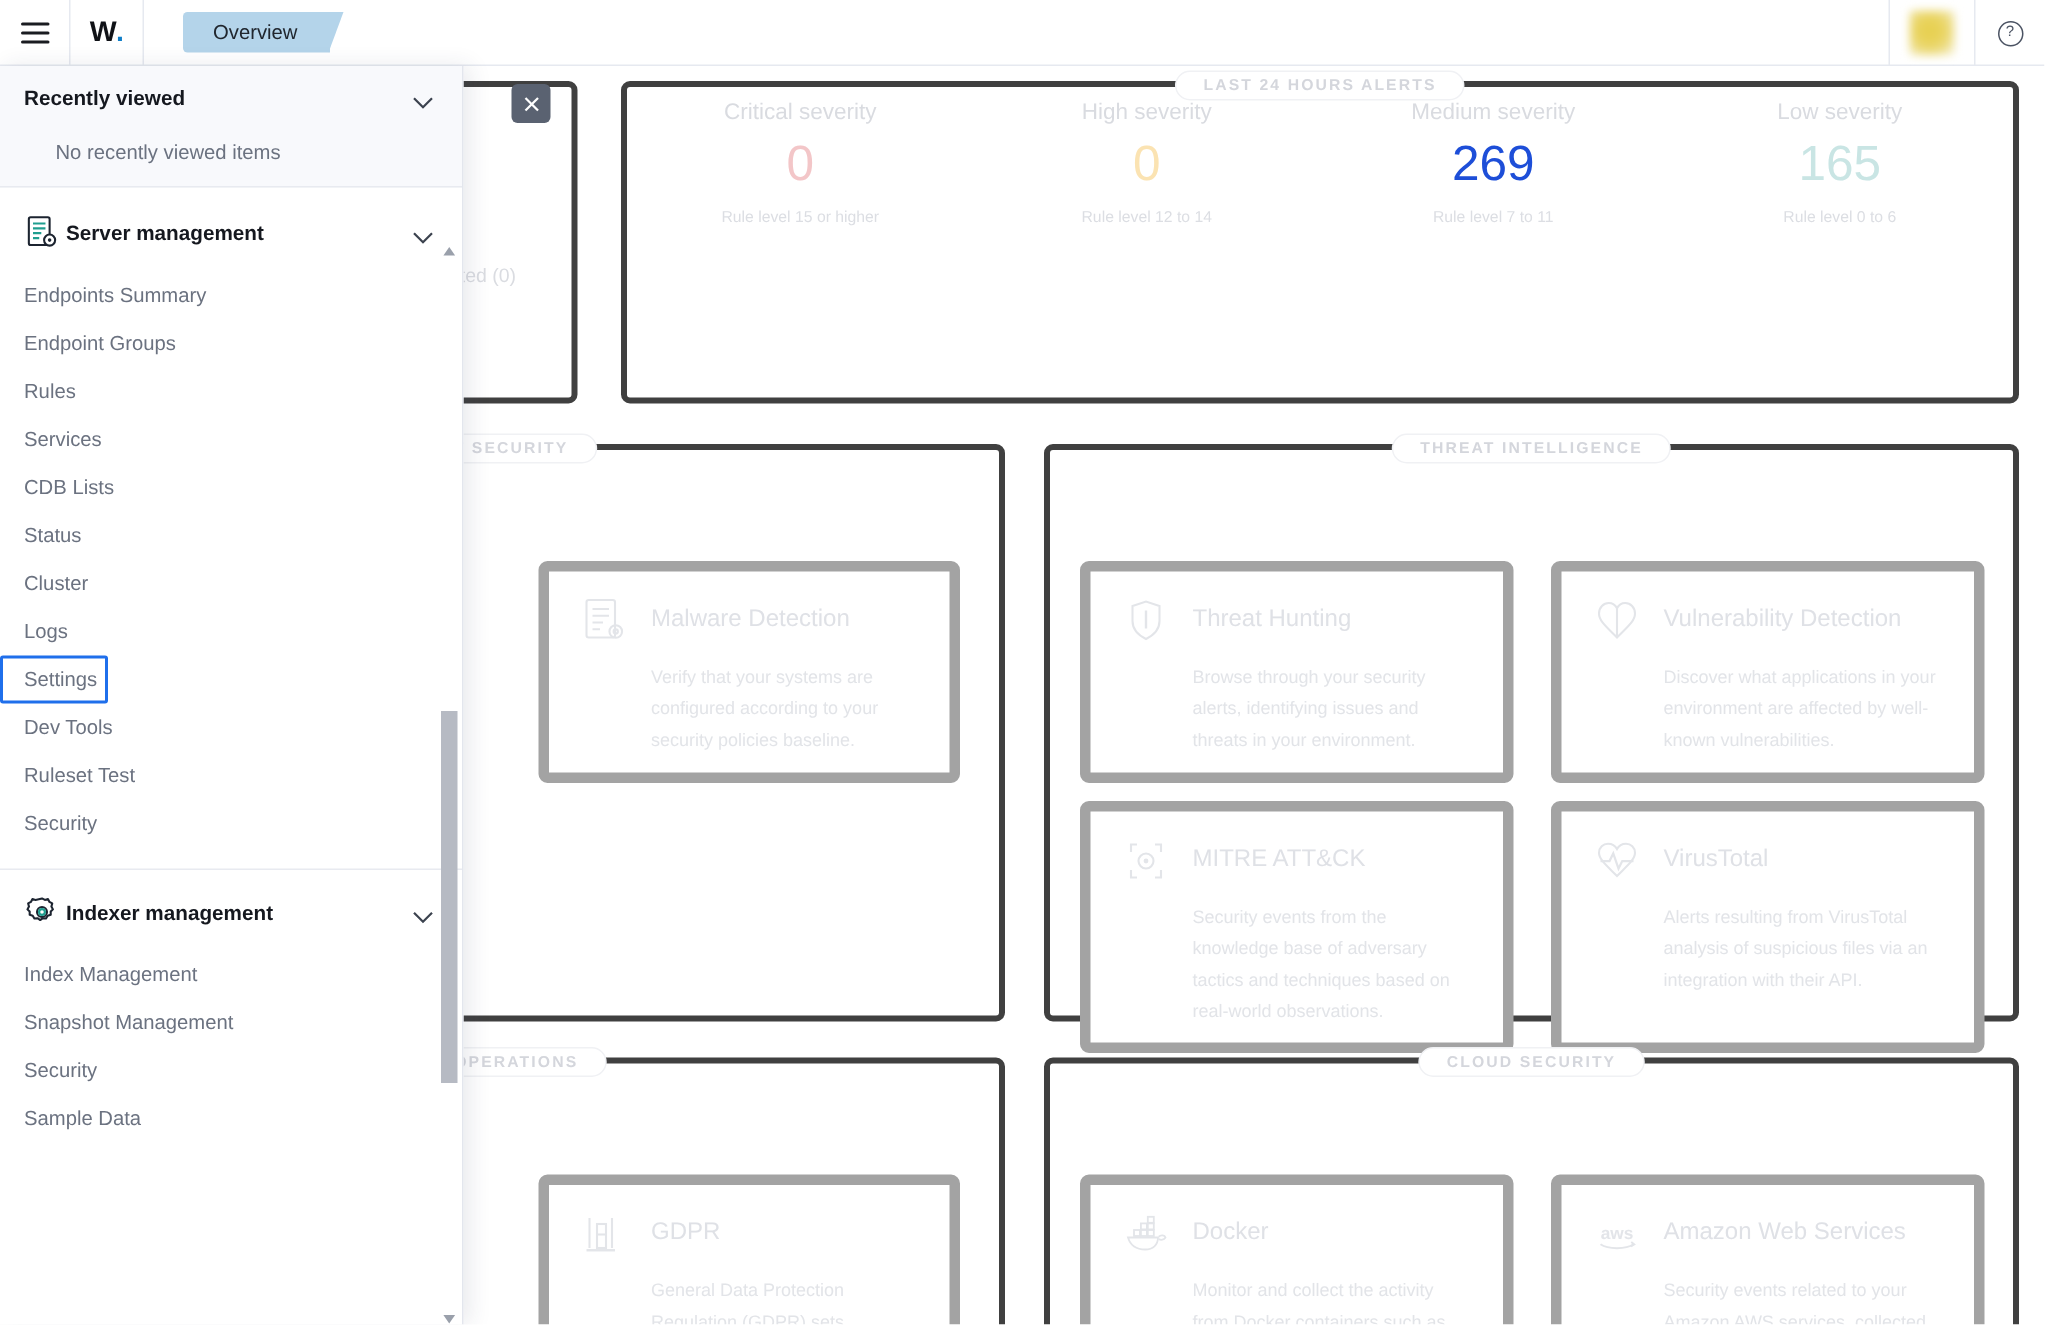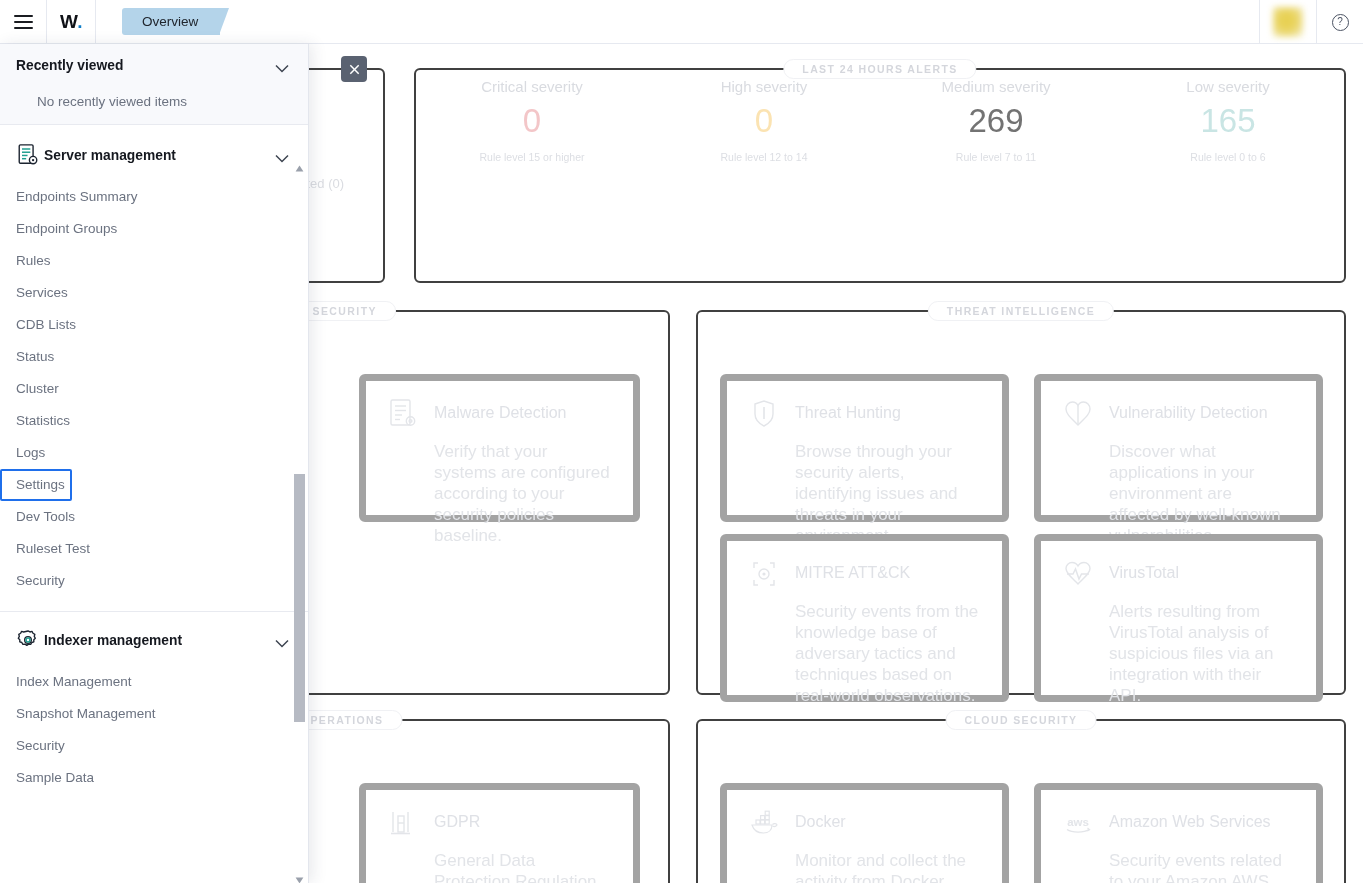--- a/index.html
+++ b/index.html
@@ -74,24 +74,23 @@
   .dashboard {
     position: absolute; top: 44px; left: 0; width: 1363px; height: 839px;
     background: #fff;
     overflow: hidden;
     z-index: 5;
   }
   .db-inner { position: relative; width: 1363px; height: 839px; padding: 0; }
 
   .panel {
     position: absolute;
-    border: 2px solid #404040;
+    border: 4px solid #404040;
     border-radius: 6px;
     background: #ffffff;
-    margin-top: 14px;
   }
   .panel-title {
     position: absolute;
     top: -11px; left: 50%; transform: translateX(-50%);
     background: #fff;
     border: 1px solid #f0f1f4;
     border-radius: 13px;
     padding: 3px 18px;
     font-size: 10.5px;
     letter-spacing: 1.4px;
@@ -114,21 +113,21 @@
     border-radius: 6px;
     background: #fff;
     padding: 18px 20px;
   }
   .card-head { display: flex; align-items: flex-start; gap: 14px; }
   .card-icon { width: 34px; height: 34px; flex: 0 0 34px; color: #e3e5e9; margin-top: -2px;}
   .card-icon svg { width: 100%; height: 100%; display:block; }
   .card-title { font-size: 16px; color: #dfe1e6; padding-top: 5px; }
   .card-desc {
     margin-top: 10px; margin-left: 48px;
-    font-size: 17px; line-height: 21px; color: #e2e4e8;
+    font-size: 12px; line-height: 21px; color: #e2e4e8;
     max-width: 218px;
   }
 
   
   .close-btn {
     position: absolute; left: 341px; top: 56px;
     width: 26px; height: 26px; border-radius: 4px;
     background: #5a6271;
     display: flex; align-items: center; justify-content: center;
     z-index: 60; cursor: pointer;
@@ -246,21 +245,21 @@
             <div class="kpi-value" style="color:#f3c6c8">0</div>
             <div class="kpi-sub">Rule level 15 or higher</div>
           </div>
           <div class="kpi">
             <div class="kpi-label">High severity</div>
             <div class="kpi-value" style="color:#fbe3b2">0</div>
             <div class="kpi-sub">Rule level 12 to 14</div>
           </div>
           <div class="kpi">
             <div class="kpi-label">Medium severity</div>
-            <div class="kpi-value" style="color:#737373">269</div>
+            <div class="kpi-value" style="color:#1d4ed8">269</div>
             <div class="kpi-sub">Rule level 7 to 11</div>
           </div>
           <div class="kpi">
             <div class="kpi-label">Low severity</div>
             <div class="kpi-value" style="color:#c9e5e4">165</div>
             <div class="kpi-sub">Rule level 0 to 6</div>
           </div>
         </div>
       </div>
 
@@ -440,21 +439,20 @@
       </span>
     </div>
     <div style="padding-top:2px;">
       <div class="nav-item">Endpoints Summary</div>
       <div class="nav-item">Endpoint Groups</div>
       <div class="nav-item">Rules</div>
       <div class="nav-item">Services</div>
       <div class="nav-item">CDB Lists</div>
       <div class="nav-item">Status</div>
       <div class="nav-item">Cluster</div>
-      <div class="nav-item">Statistics</div>
       <div class="nav-item">Logs</div>
       <div class="nav-item focused" style="width:72px;">Settings</div>
       <div class="nav-item">Dev Tools</div>
       <div class="nav-item">Ruleset Test</div>
       <div class="nav-item">Security</div>
     </div>
 
     <div class="nav-divider" style="margin-top:14px;"></div>
 
     <div class="nav-group-head" style="padding-top:16px;">

